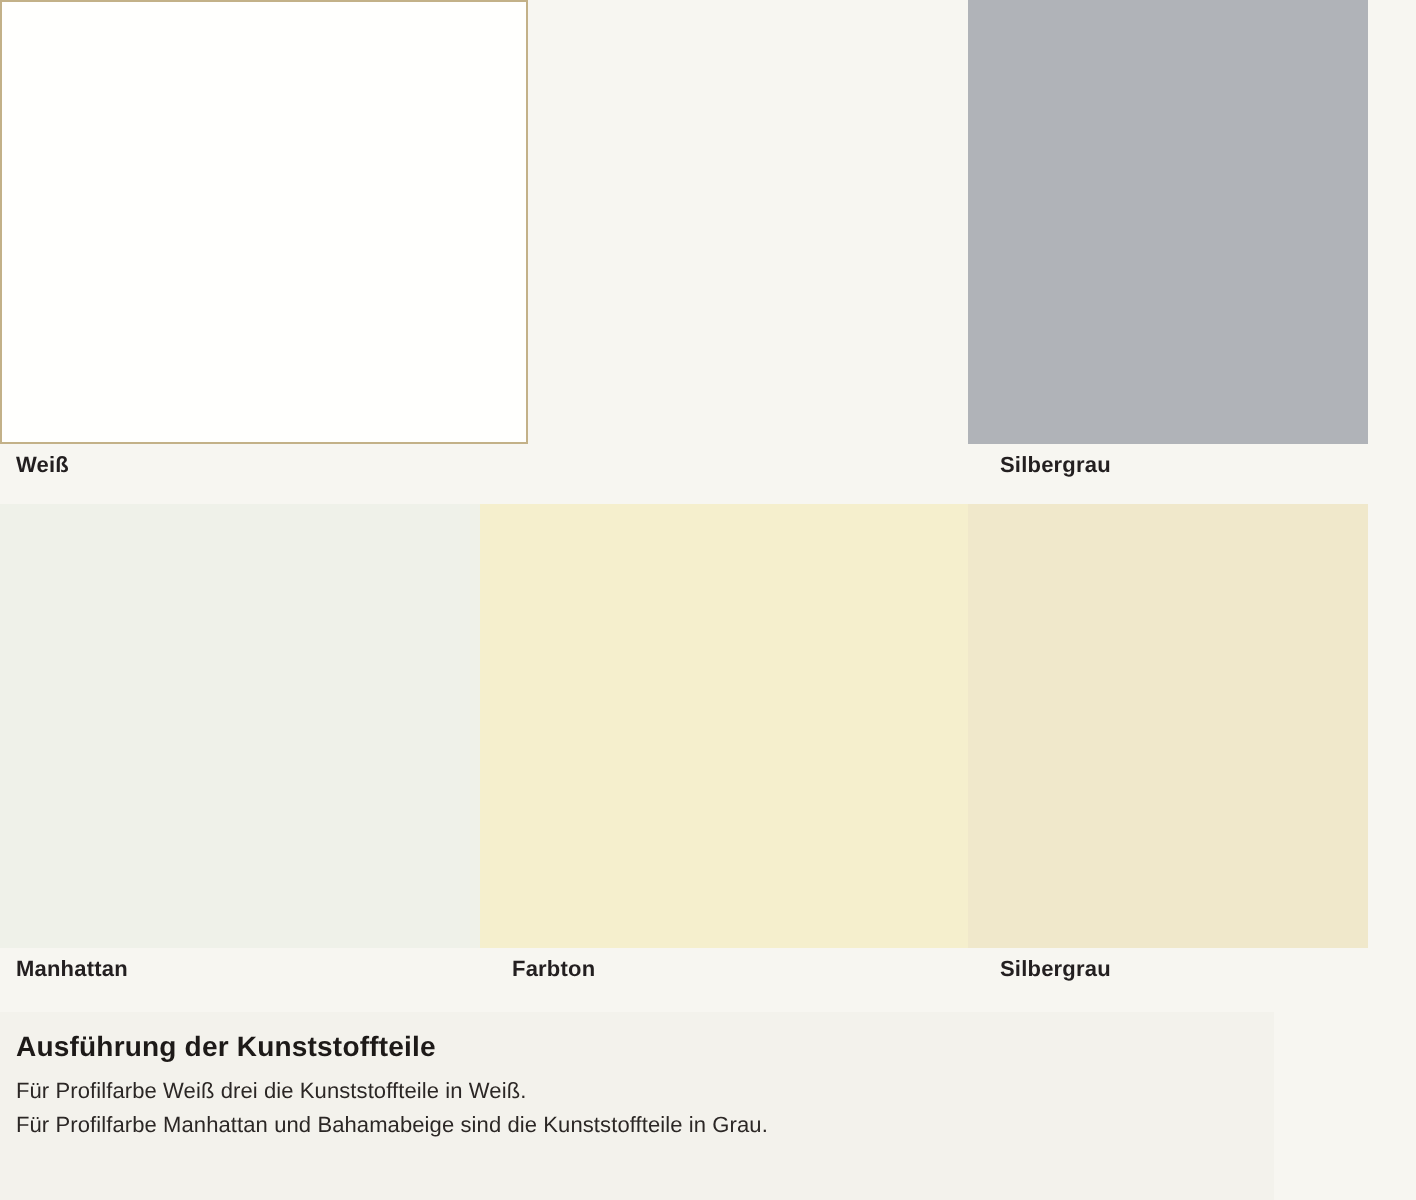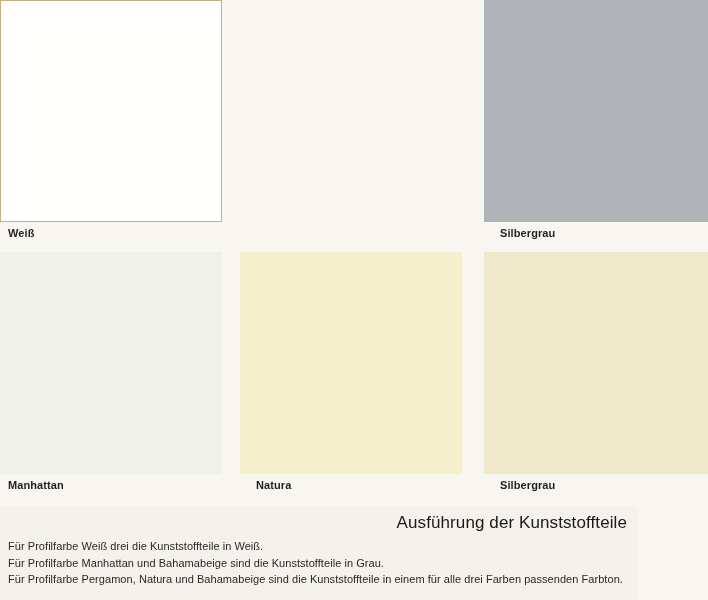--- a/index.html
+++ b/index.html
@@ -25,27 +25,27 @@
 
   .swatch-row {
     position: relative;
     width: 708px;
     height: 252px;
   }
 
   .swatch-cell {
     position: absolute;
     top: 0;
-    width: 222px;
+    width: 264px;
     height: 222px;
     box-sizing: border-box;
   }
   .swatch-cell.col0 { left: 0px; }
   .swatch-cell.col1 { left: 240px; }
-  .swatch-cell.col2 { left: 484px; width: 224px; }
+  .swatch-cell.col2 { left: 484px; width: 200px; }
 
   .swatch-chip {
     width: 100%;
     height: 100%;
     box-sizing: border-box;
   }
   .swatch-chip.bordered {
     border: 1px solid #c3b188;
   }
 
@@ -69,27 +69,26 @@
     position: absolute;
     left: 0;
     top: 506px;
     width: 637px;
     height: 94px;
     background: #f3f2ec;
     box-sizing: border-box;
     padding: 9px 10px 0 8px;
   }
   .info-title {
-    font-size: 17px;
-    font-weight: normal;
+    font-size: 14px;
+    font-weight: bold;
     color: #1d1a18;
     line-height: 16px;
     margin: 0 0 7px 0;
     letter-spacing: 0.1px;
-    text-align: right;
   }
   .info-line {
     font-size: 11px;
     color: #2b2725;
     line-height: 16.5px;
     white-space: nowrap;
     letter-spacing: 0.05px;
   }
 </style>
 </head>
@@ -111,29 +110,28 @@
   </div>
 
   <div class="swatch-row">
     <div class="swatch-cell col0">
       <div class="swatch-chip" style="background: rgb(239, 241, 233);"></div>
       <div class="swatch-label">Manhattan</div>
     </div>
 
     <div class="swatch-cell col1">
       <div class="swatch-chip" style="background: rgb(245, 239, 205);"></div>
-      <div class="swatch-label">Natura</div>
+      <div class="swatch-label">Farbton</div>
     </div>
 
     <div class="swatch-cell col2">
       <div class="swatch-chip" style="background: rgb(240, 232, 203);"></div>
       <div class="swatch-label">Silbergrau</div>
     </div>
   </div>
 
 </div>
 
 <div class="info-panel">
   <div class="info-title">Ausführung der Kunststoffteile</div>
   <div class="info-line">Für Profilfarbe Weiß drei die Kunststoffteile in Weiß.</div>
   <div class="info-line">Für Profilfarbe Manhattan und Bahamabeige sind die Kunststoffteile in Grau.</div>
-  <div class="info-line">Für Profilfarbe Pergamon, Natura und Bahamabeige sind die Kunststoffteile in einem für alle drei Farben passenden Farbton.</div>
 </div>
 
 </body></html>

